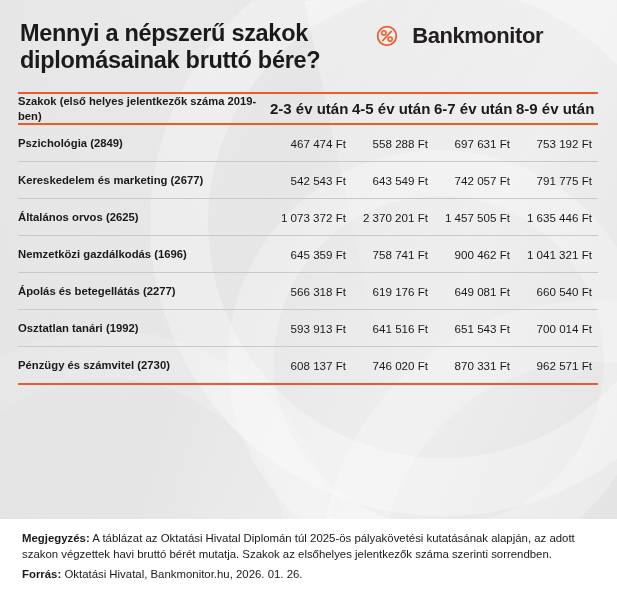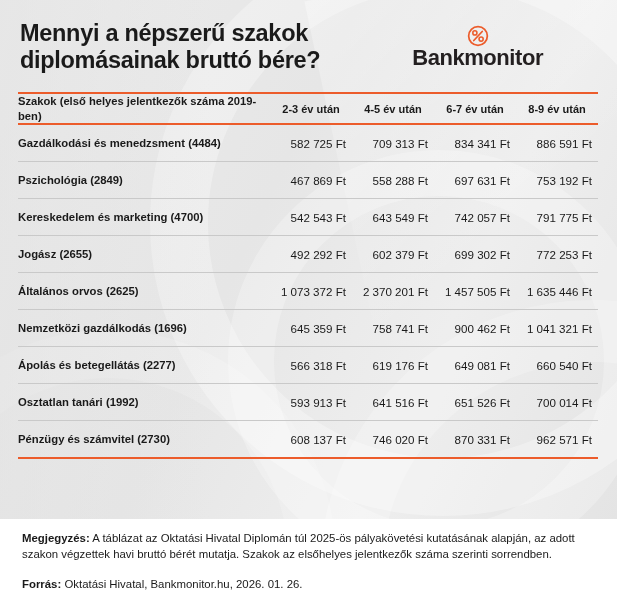--- a/index.html
+++ b/index.html
@@ -97,22 +97,21 @@
     font-weight: bold;
     letter-spacing: -0.3px;
     color: #1a1a1a;
   }
   .logo {
     position: absolute;
     right: 18px;
     top: 25px;
     display: flex;
     align-items: center;
-    gap: 0;
-    flex-direction: column;
+    gap: 14px;
   }
   .logo-mark {
     width: 22px;
     height: 22px;
     flex: 0 0 auto;
     display: block;
   }
   .logo-word {
     font-size: 22px;
     font-weight: bold;
@@ -144,22 +143,22 @@
   }
   .th-name {
     text-align: left;
     font-size: 11.2px;
     font-weight: bold;
     line-height: 14.5px;
     color: #1a1a1a;
     padding: 8px 6px 8px 0;
   }
   .th-val {
-    text-align: center;
-    font-size: 11px;
+    text-align: left;
+    font-size: 15px;
     font-weight: bold;
     color: #1a1a1a;
     padding: 8px 6px 8px 0;
     white-space: nowrap;
   }
 
   table.data tbody td {
     border-bottom: 1px solid #c9c9c9;
     height: 36px;
     padding: 0 6px 0 0;
@@ -195,21 +194,21 @@
     background: #ffffff;
     box-sizing: border-box;
     padding: 12px 22px 0 22px;
   }
   .note, .source {
     margin: 0;
     font-size: 11.4px;
     line-height: 15.6px;
     color: #1a1a1a;
   }
-  .note { margin-bottom: 15px; }
+  .note { margin-bottom: 5px; }
   .lbl { font-weight: bold; }
 </style>
 </head>
 <body>
 
 <div id="infographic">
 
   <div class="panel">
     <div class="wm wm-1"></div>
     <div class="wm wm-2"></div>
@@ -245,46 +244,32 @@
           <tr>
             <th class="th-name">Szakok (első helyes jelentkezők száma 2019-ben)</th>
             <th class="th-val">2-3 év után</th>
             <th class="th-val">4-5 év után</th>
             <th class="th-val">6-7 év után</th>
             <th class="th-val">8-9 év után</th>
           </tr>
         </thead>
         <tbody>
           <tr>
-            <td class="name">Gazdálkodási és menedzsment (4484)</td>
-            <td class="val">582 725 Ft</td>
-            <td class="val">709 313 Ft</td>
-            <td class="val">834 341 Ft</td>
-            <td class="val">886 591 Ft</td>
-          </tr>
-          <tr>
             <td class="name">Pszichológia (2849)</td>
-            <td class="val">467 869 Ft</td>
+            <td class="val">467 474 Ft</td>
             <td class="val">558 288 Ft</td>
             <td class="val">697 631 Ft</td>
             <td class="val">753 192 Ft</td>
           </tr>
           <tr>
-            <td class="name">Kereskedelem és marketing (4700)</td>
+            <td class="name">Kereskedelem és marketing (2677)</td>
             <td class="val">542 543 Ft</td>
             <td class="val">643 549 Ft</td>
             <td class="val">742 057 Ft</td>
             <td class="val">791 775 Ft</td>
-          </tr>
-          <tr>
-            <td class="name">Jogász (2655)</td>
-            <td class="val">492 292 Ft</td>
-            <td class="val">602 379 Ft</td>
-            <td class="val">699 302 Ft</td>
-            <td class="val">772 253 Ft</td>
           </tr>
           <tr>
             <td class="name">Általános orvos (2625)</td>
             <td class="val">1 073 372 Ft</td>
             <td class="val">2 370 201 Ft</td>
             <td class="val">1 457 505 Ft</td>
             <td class="val">1 635 446 Ft</td>
           </tr>
           <tr>
             <td class="name">Nemzetközi gazdálkodás (1696)</td>
@@ -297,21 +282,21 @@
             <td class="name">Ápolás és betegellátás (2277)</td>
             <td class="val">566 318 Ft</td>
             <td class="val">619 176 Ft</td>
             <td class="val">649 081 Ft</td>
             <td class="val">660 540 Ft</td>
           </tr>
           <tr>
             <td class="name">Osztatlan tanári (1992)</td>
             <td class="val">593 913 Ft</td>
             <td class="val">641 516 Ft</td>
-            <td class="val">651 526 Ft</td>
+            <td class="val">651 543 Ft</td>
             <td class="val">700 014 Ft</td>
           </tr>
           <tr>
             <td class="name">Pénzügy és számvitel (2730)</td>
             <td class="val">608 137 Ft</td>
             <td class="val">746 020 Ft</td>
             <td class="val">870 331 Ft</td>
             <td class="val">962 571 Ft</td>
           </tr>
         </tbody>

